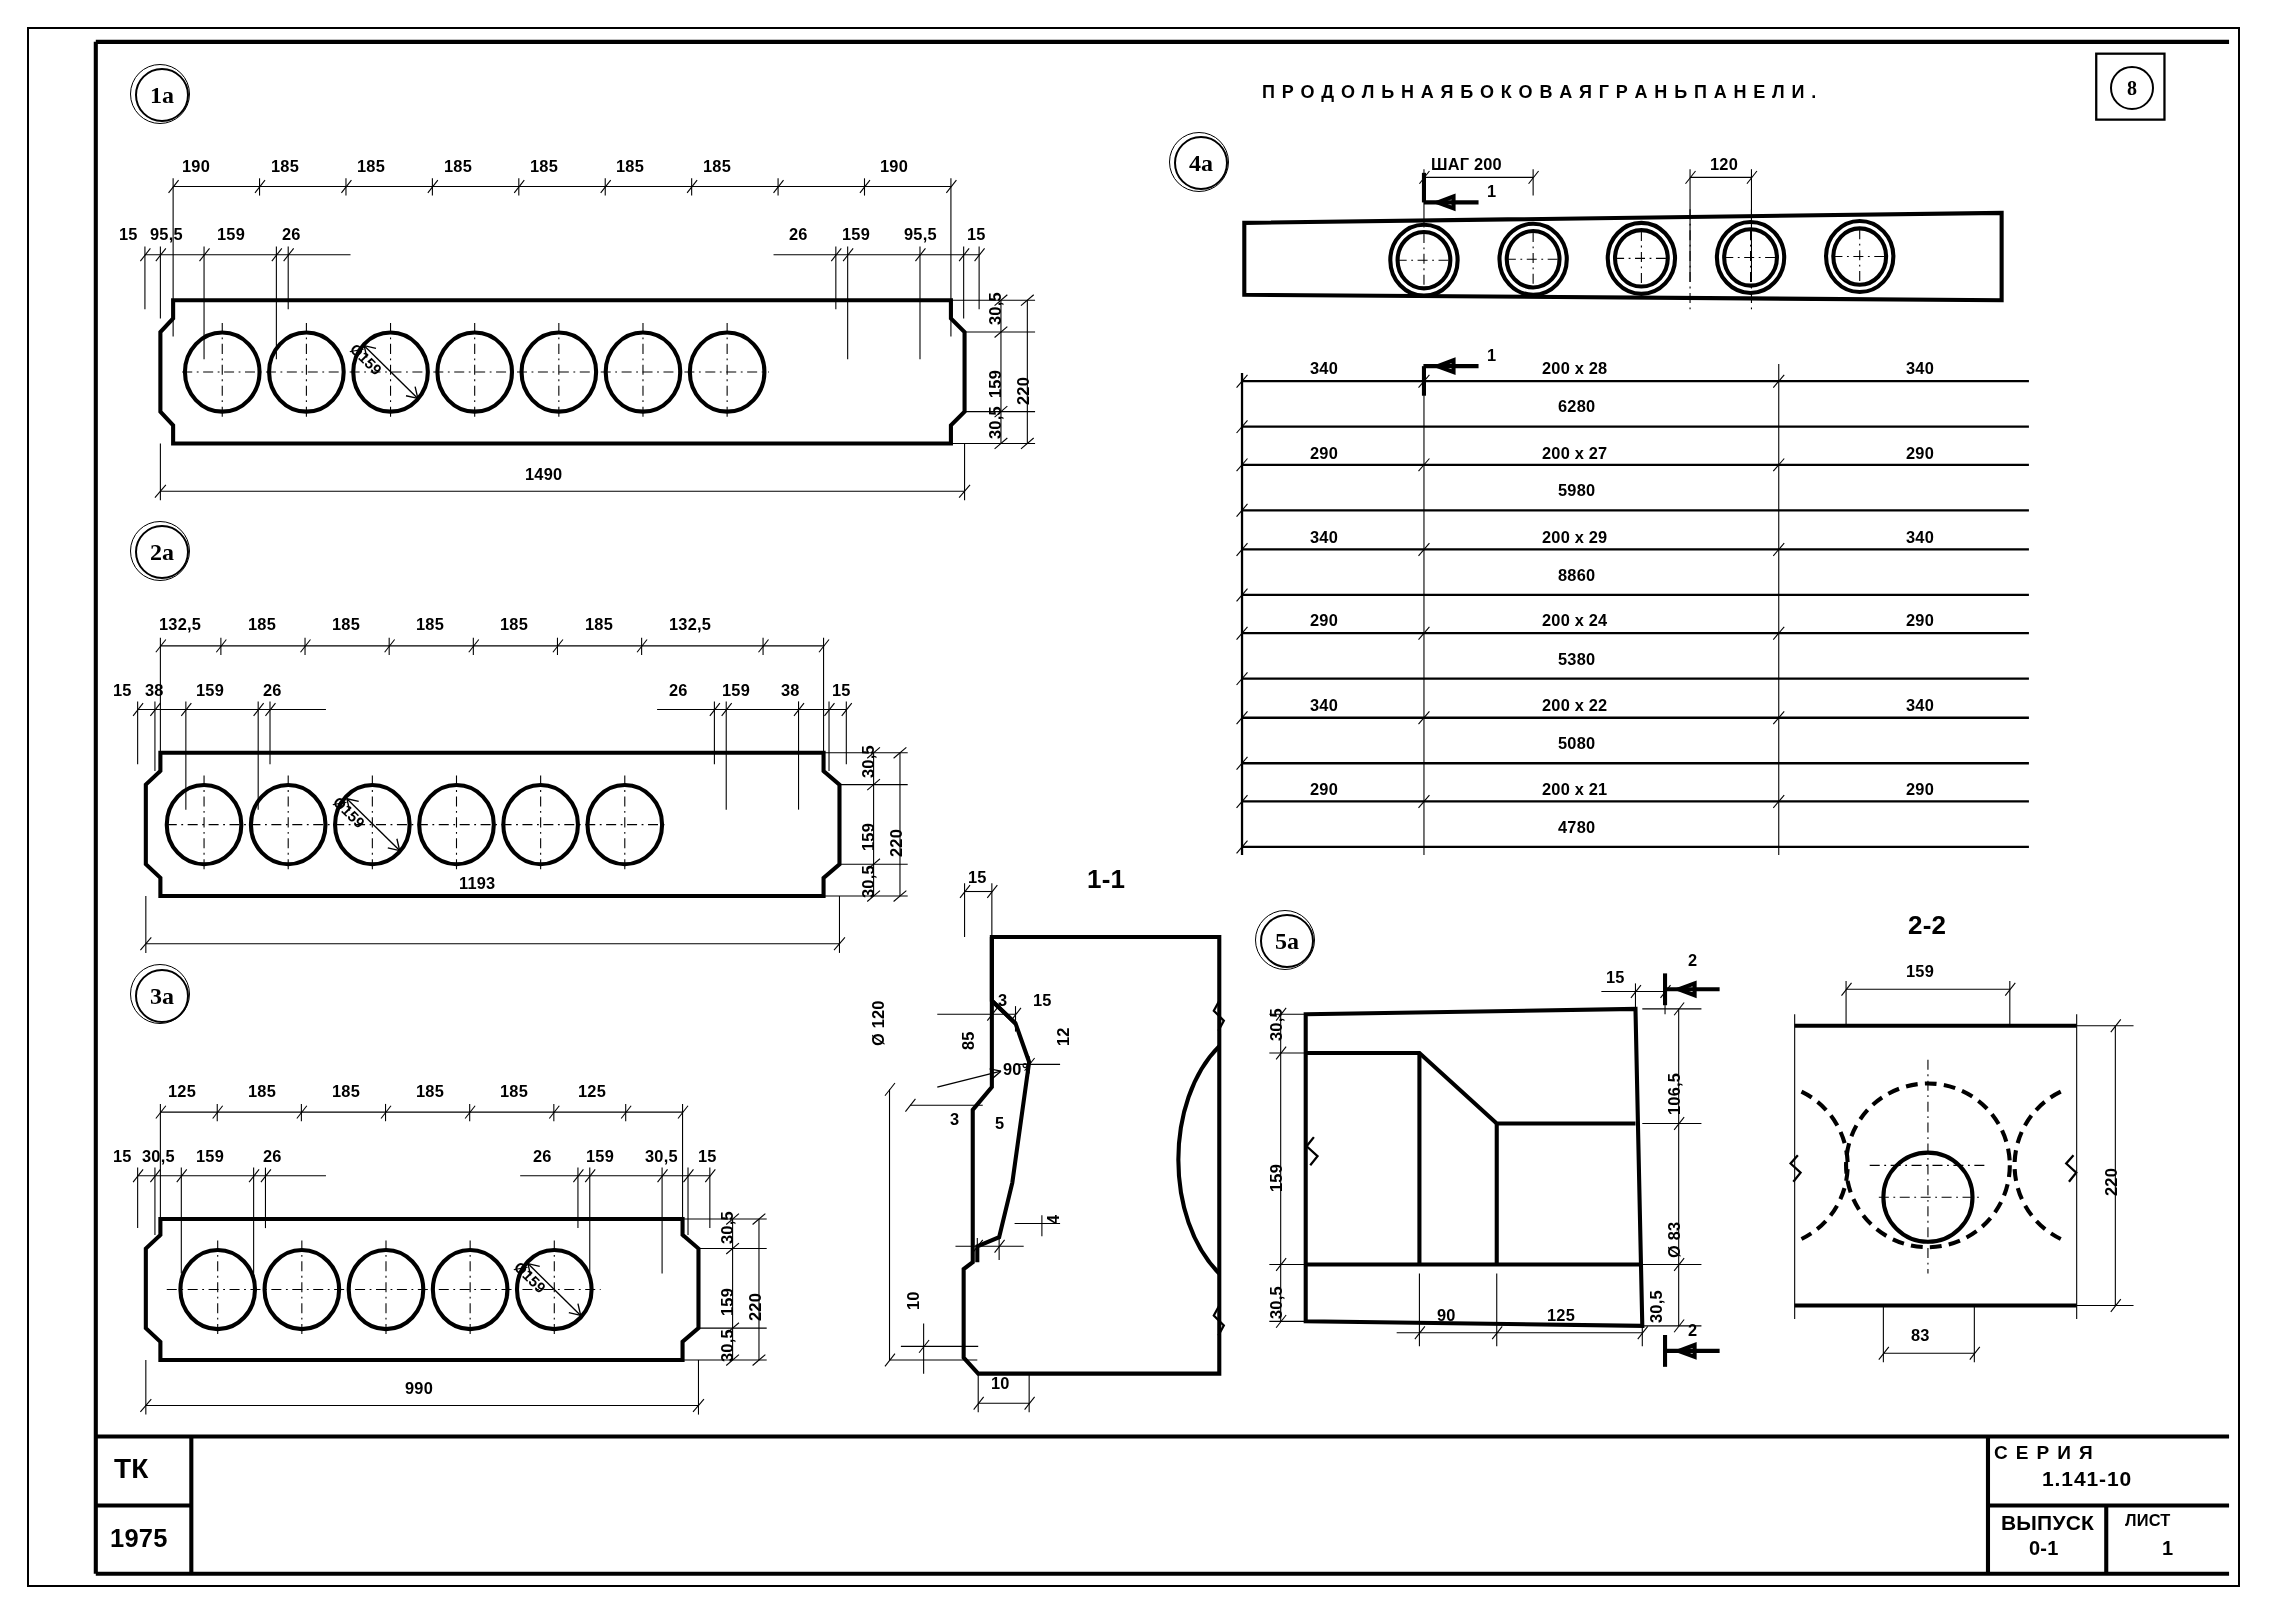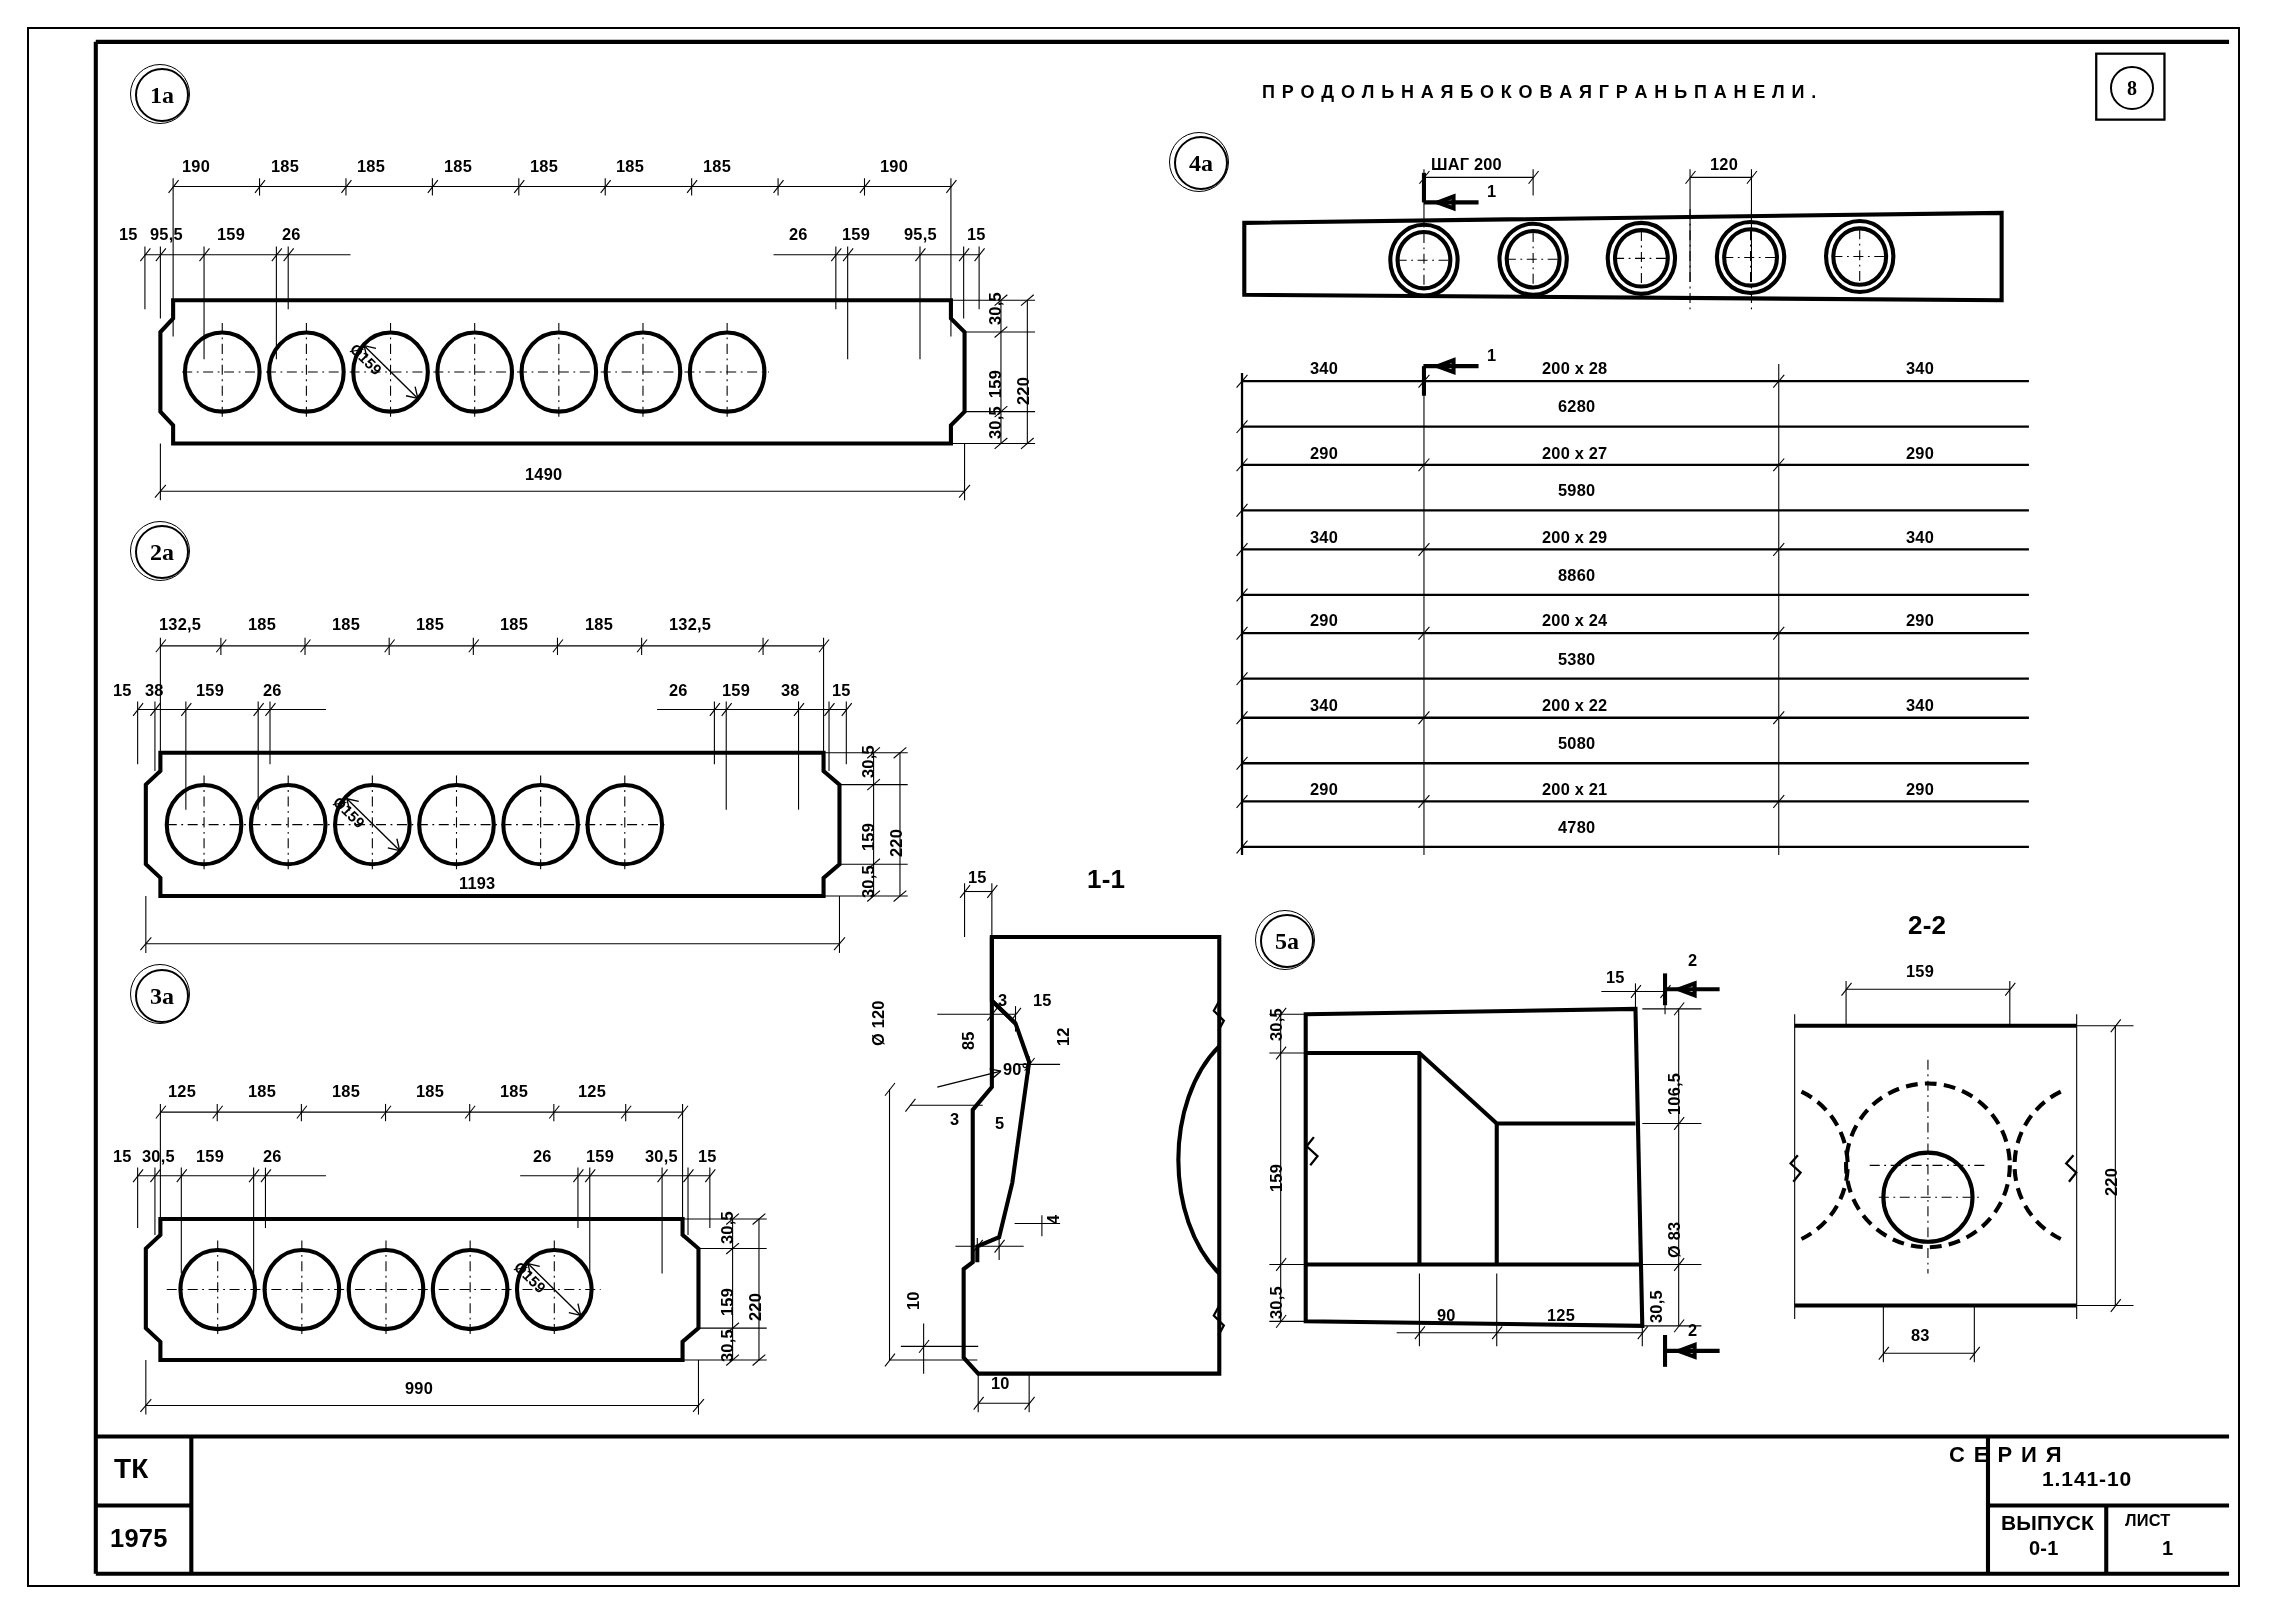--- a/index.html
+++ b/index.html
@@ -749,21 +749,21 @@
   <div class="t d2" style="left:1688px;top:951px;">2</div>
   <div class="t d2" style="left:1688px;top:1321px;">2</div>
 
   <div class="t big" style="left:1908px;top:910px;">2-2</div>
   <div class="t d2" style="left:1906px;top:962px;">159</div>
   <div class="t d2 rot" style="left:2102px;top:1196px;">220</div>
   <div class="t d2" style="left:1911px;top:1326px;">83</div>
 
   <div class="t" style="left:114px;top:1453px;font-size:28px;">ТК</div>
   <div class="t" style="left:110px;top:1524px;font-size:25.5px;">1975</div>
-  <div class="t" style="left:1949px;top:1442px;font-size:22px;letter-spacing:1.4px;">С Е Р И Я</div>
+  <div class="t" style="left:1994px;top:1442px;font-size:19px;letter-spacing:1.4px;">С Е Р И Я</div>
   <div class="t" style="left:2042px;top:1467px;font-size:21px;letter-spacing:0.9px;">1.141-10</div>
   <div class="t" style="left:2001px;top:1511px;font-size:21px;">ВЫПУСК</div>
   <div class="t" style="left:2029px;top:1537px;font-size:20px;">0-1</div>
   <div class="t" style="left:2125px;top:1511px;font-size:16.4px;">ЛИСТ</div>
   <div class="t" style="left:2162px;top:1537px;font-size:20px;">1</div>
   <div class="t hand" style="left:1992px;top:1618px;text-decoration:underline;">13529-01 9</div>
 
 </div>
 
 

